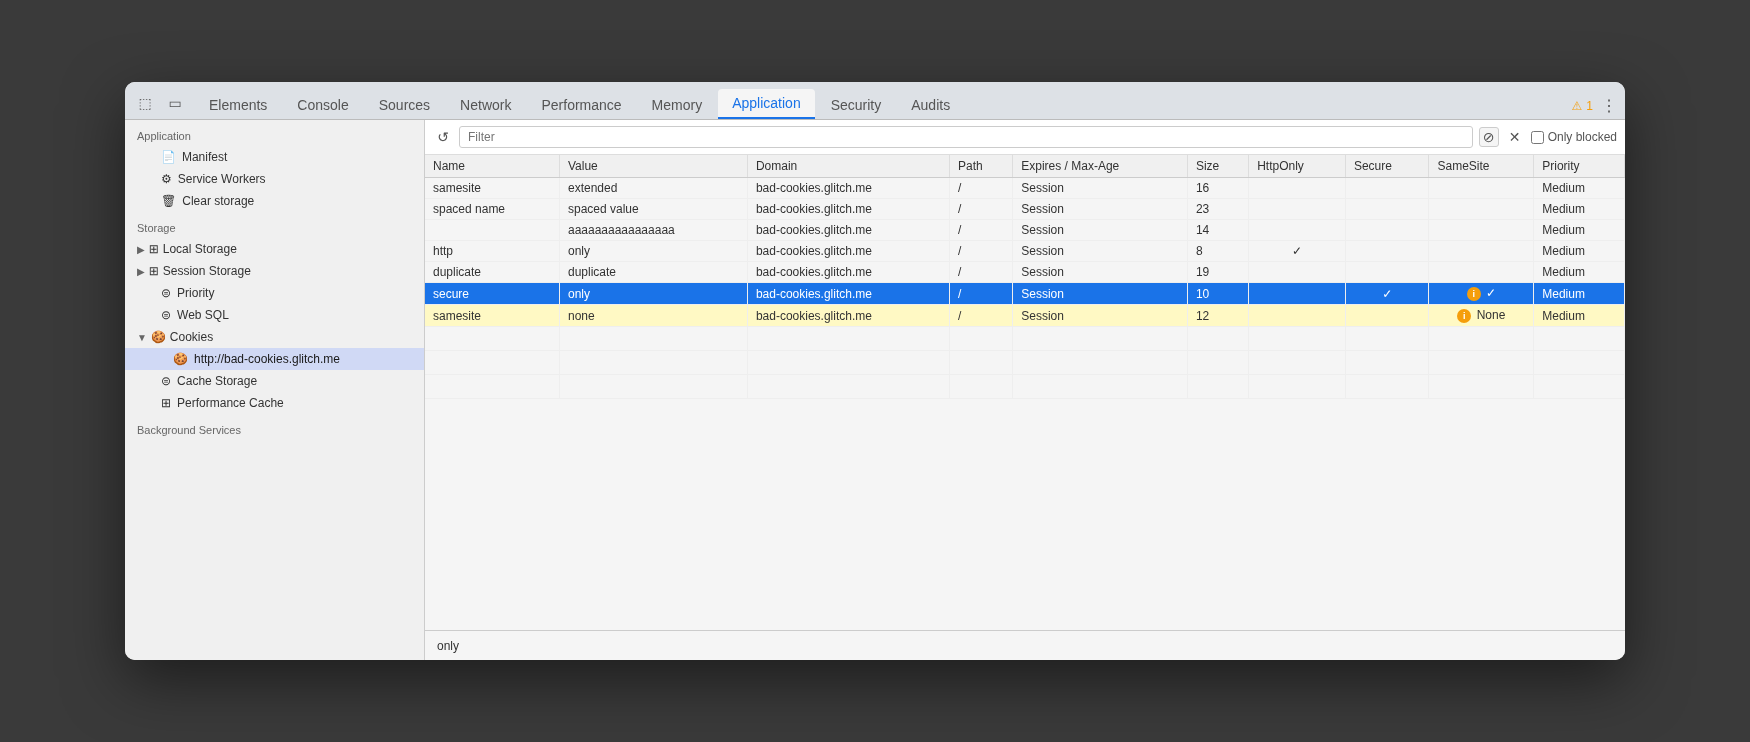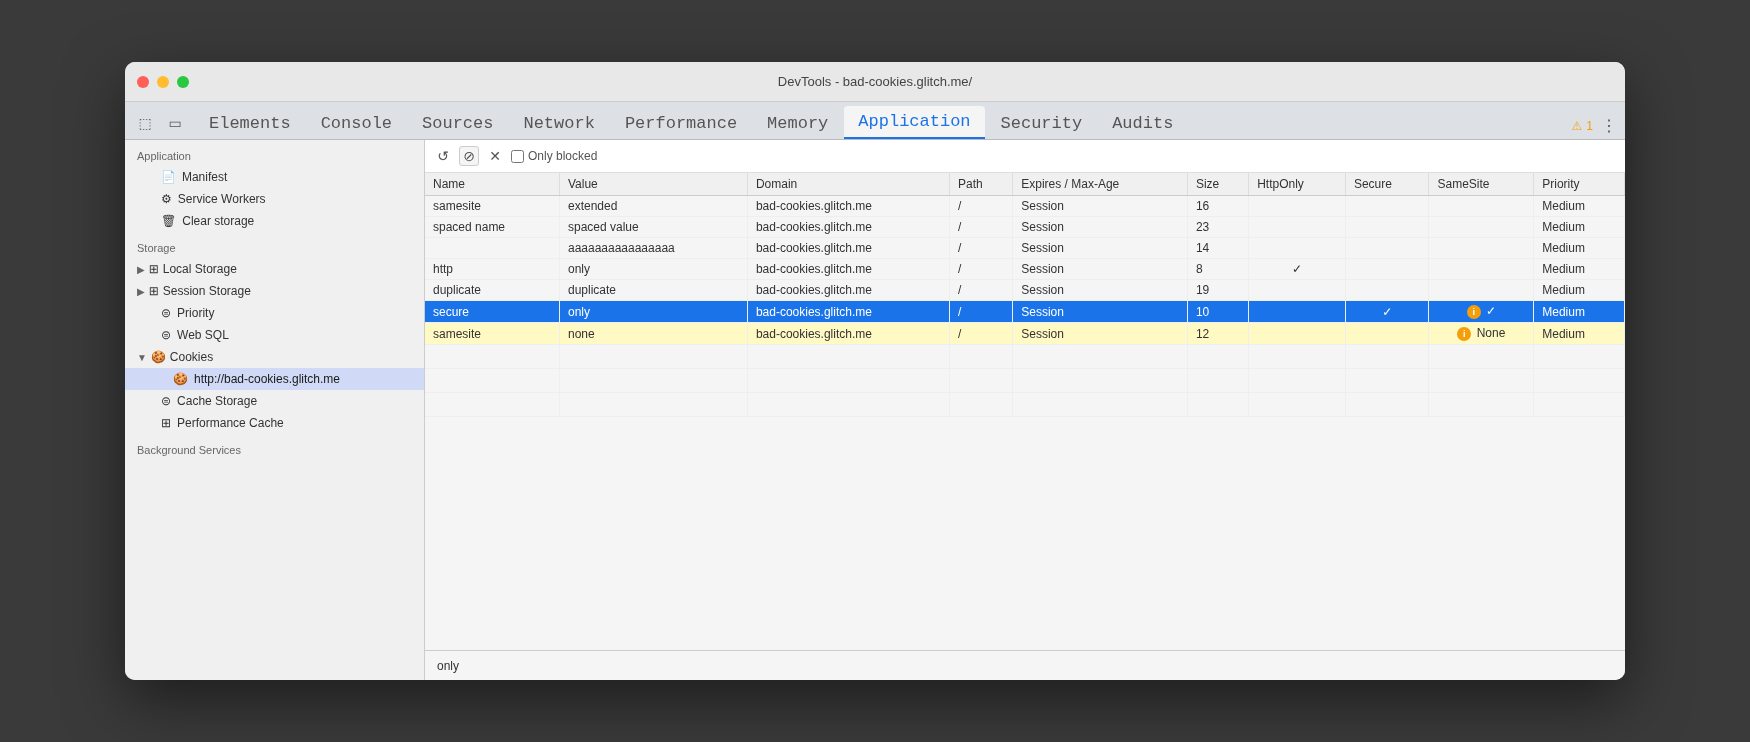--- a/index.html
+++ b/index.html
@@ -61,27 +61,26 @@
     .tab-icon-btn {
       width: 24px; height: 24px;
       display: flex; align-items: center; justify-content: center;
       color: #555;
       cursor: pointer;
       border-radius: 3px;
       font-size: 14px;
     }
     .tab {
       padding: 6px 14px;
-      font-size: 17px;
+      font-size: 14px;
       color: #555;
       cursor: pointer;
       border-radius: 4px 4px 0 0;
       white-space: nowrap;
       margin-right: 2px;
-      font-family: Liberation Mono, monospace;
     }
     .tab.active {
       background: #f5f5f5;
       color: #1a73e8;
       border-bottom: 2px solid #1a73e8;
     }
     .tabs-right {
       margin-left: auto;
       display: flex;
       align-items: center;
@@ -249,28 +248,20 @@
       justify-content: center;
       font-weight: bold;
       margin-right: 2px;
     }
   </style>
 </head>
 <body>
 
 <div class="window">
 
-  <div class="titlebar">
-    <div class="traffic-lights">
-      <div class="tl tl-red"></div>
-      <div class="tl tl-yellow"></div>
-      <div class="tl tl-green"></div>
-    </div>
-    <span class="window-title">DevTools - bad-cookies.glitch.me/</span>
-  </div>
 
   <div class="tabs-bar">
     <div class="tab-icons">
       <div class="tab-icon-btn">⬚</div>
       <div class="tab-icon-btn">▭</div>
     </div>
     <div class="tab">Elements</div>
     <div class="tab">Console</div>
     <div class="tab">Sources</div>
     <div class="tab">Network</div>
@@ -344,20 +335,21 @@
         <span>Performance Cache</span>
       </div>
 
       <div class="sidebar-section-label">Background Services</div>
     </div>
 
     <div class="right-panel">
 
       <div class="filter-bar">
         <div class="refresh-btn">↺</div>
+        <input class="filter-input" type="text" placeholder="Filter" style="">
         <div class="no-icon-btn">⊘</div>
         <div class="clear-btn">✕</div>
         <div class="only-blocked">
           <input type="checkbox" style="">
           <span>Only blocked</span>
         </div>
       </div>
 
       <div class="table-container">
         <table>

